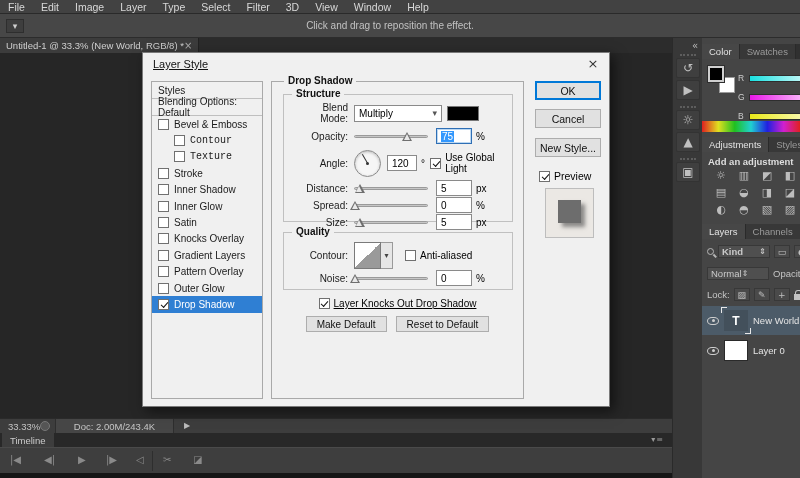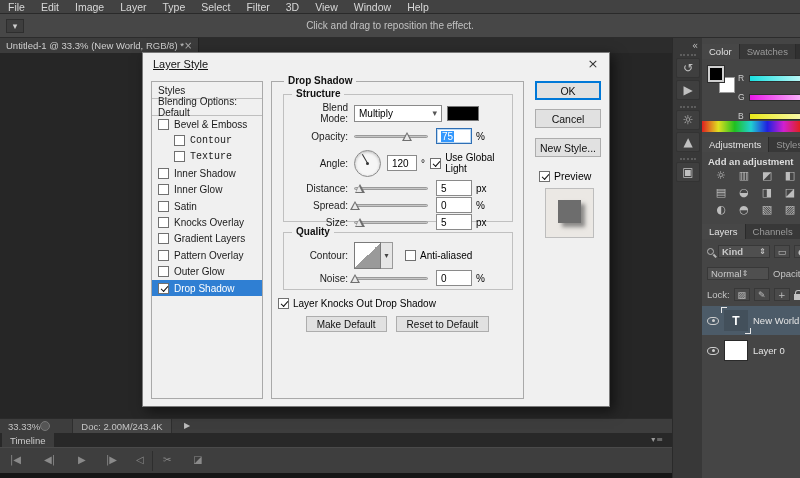--- a/index.html
+++ b/index.html
@@ -35,23 +35,23 @@
 
   
   .canvas { position:absolute; left:0; top:53px; width:672px; height:365px; background:#262626; }
 
   
   .statusbar { position:absolute; left:0; top:418px; width:672px; height:15px;
     background:#3d3d3d; border-top:1px solid #2a2a2a; color:#c5c5c5; font-size:9.5px; }
   .zoom-val { position:absolute; left:8px; top:2px; }
   .status-circle { position:absolute; left:40px; top:2px; width:10px; height:10px; border-radius:50%;
     background:#555; border:1px solid #777; }
-  .doc-field { position:absolute; left:55px; top:0; width:100px; height:14px;
+  .doc-field { position:absolute; left:55px; top:0; width:119px; height:14px;
     background:#464646; border-left:1px solid #2e2e2e; border-right:1px solid #2e2e2e;
-    display:flex; align-items:center; justify-content:center;margin-left:17px; }
+    display:flex; align-items:center; justify-content:center; }
   .status-play { position:absolute; left:184px; top:2px; color:#bbb; font-size:8px; }
 
   
   .timeline-header { position:absolute; left:0; top:433px; width:672px; height:14px; background:#282828; }
   .timeline-tab { position:absolute; left:2px; top:0; height:14px; padding:0 8px; background:#3d3d3d;
     color:#cccccc; font-size:9.5px; display:flex; align-items:center; }
   .timeline-menu { position:absolute; right:8px; top:2px; color:#999; font-size:8px; letter-spacing:1px; }
   .timeline-body { position:absolute; left:0; top:447px; width:672px; height:26px;
     background:#3e3e3e; border-top:1px solid #4a4a4a; }
   .tl-btn { position:absolute; top:6px; color:#8a8a8a; font-size:10px; }
@@ -172,21 +172,21 @@
   .dial .hub { position:absolute; left:50%; top:50%; width:3px; height:3px; margin:-1.5px; border-radius:50%; background:#333; }
   .angle-box { width:30px; }
 
   .contour-thumb { width:27px; height:27px; background:linear-gradient(135deg,#ffffff 50%,#9a9a9a 50%);
     border:1px solid #7a7a7a; flex:none; }
   .contour-arrow { width:12px; height:27px; background:#e6e6e6; border:1px solid #9a9a9a; border-left:none;
     display:flex; align-items:center; justify-content:center; font-size:8px; color:#444; flex:none; }
 
   .cb-inline { display:flex; align-items:center; gap:4px; font-size:10px; }
 
-  .knockout-row { position:absolute; left:6px; width:100%; top:216px; display:flex; justify-content:flex-start; }
+  .knockout-row { position:absolute; left:0; width:100%; top:216px; display:flex; justify-content:center;text-decoration:underline; }
   .def-buttons { position:absolute; left:0; width:100%; top:234px; display:flex; justify-content:center; gap:9px; }
   .dlg-btn { background:#e1e1e1; border:1px solid #adadad; font-size:10px; height:16px;
     display:flex; align-items:center; justify-content:center; padding:0 10px; color:#111; }
 
   .action-col { position:absolute; left:392px; top:28px; width:67px; }
   .act-btn { position:absolute; left:0; width:66px; height:19px; background:#e1e1e1; border:1px solid #adadad;
     font-size:10.5px; display:flex; align-items:center; justify-content:center; color:#111; }
   .act-btn.default { border:1px solid #0078d7; box-shadow:0 0 0 1px #0078d7 inset; }
   .preview-check { position:absolute; left:4px; top:89px; display:flex; align-items:center; gap:4px; font-size:10.5px; }
   .preview-thumb { position:absolute; left:10px; top:107px; width:49px; height:50px;
@@ -374,20 +374,24 @@
       <div class="sl-row sl-item indented">
           <span class="cb"></span>
           <span>Contour</span>
         </div>
       <div class="sl-row sl-item indented">
           <span class="cb"></span>
           <span>Texture</span>
         </div>
       <div class="sl-row sl-item">
           <span class="cb"></span>
+          <span>Stroke</span>
+        </div>
+      <div class="sl-row sl-item">
+          <span class="cb"></span>
           <span>Inner Shadow</span>
         </div>
       <div class="sl-row sl-item">
           <span class="cb"></span>
           <span>Inner Glow</span>
         </div>
       <div class="sl-row sl-item">
           <span class="cb"></span>
           <span>Satin</span>
         </div>

